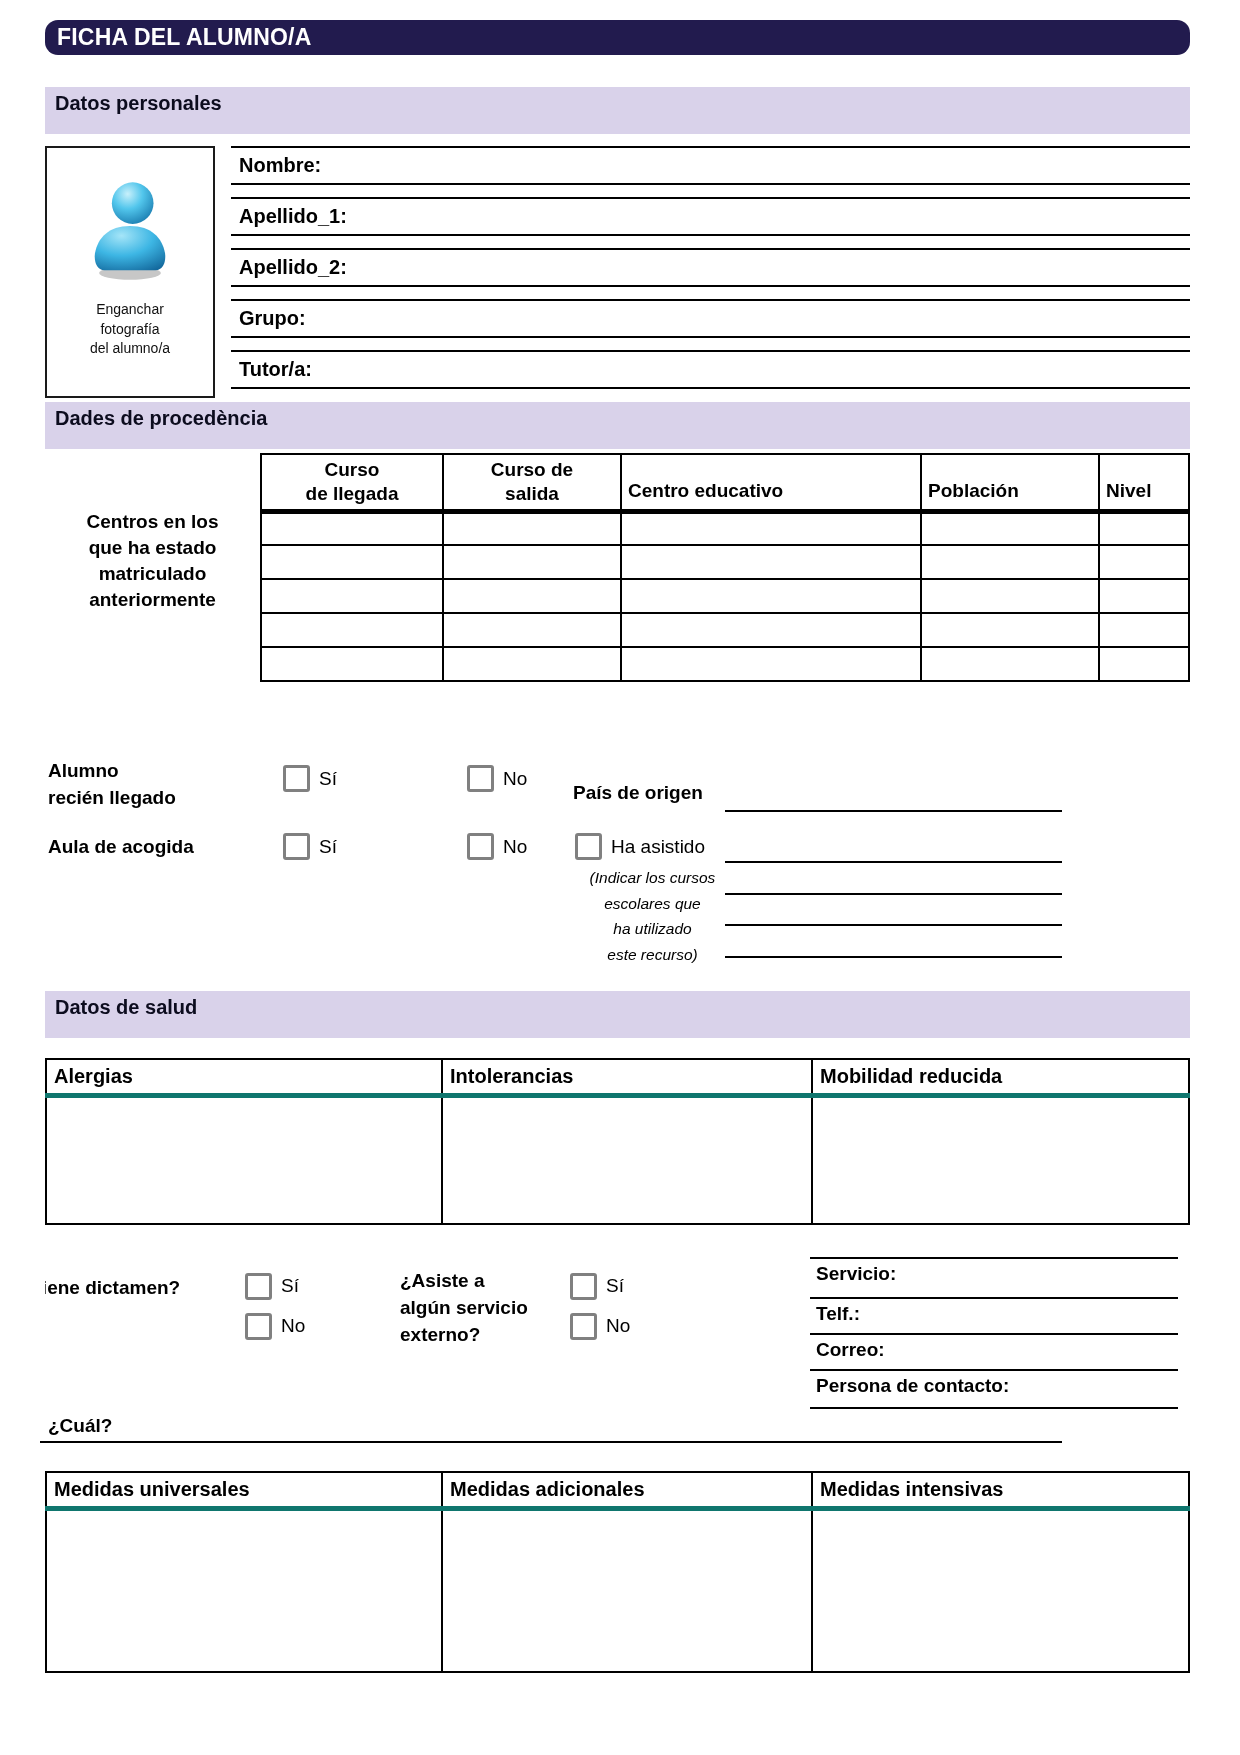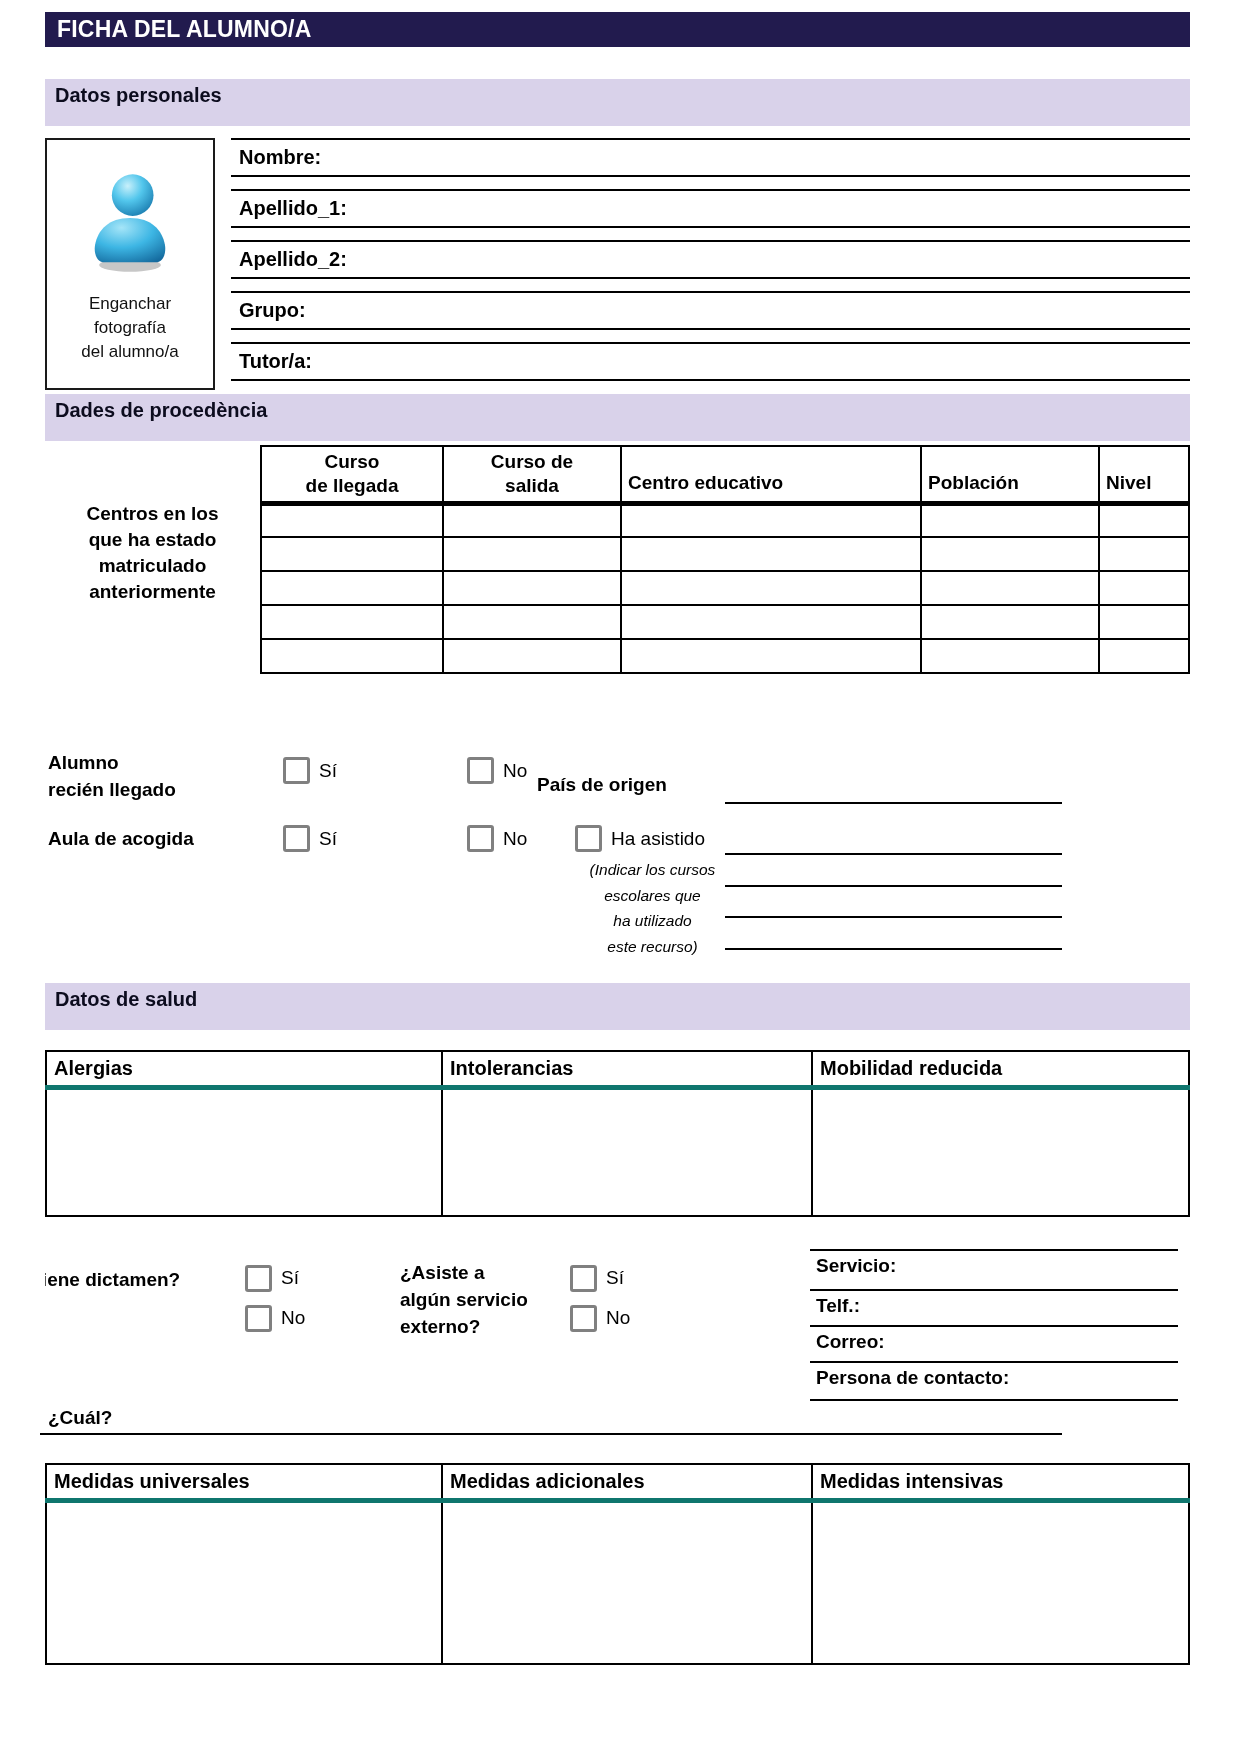--- a/index.html
+++ b/index.html
@@ -9,43 +9,43 @@
     background:#ffffff;
     font-family:"Liberation Sans",sans-serif;
     color:#000;
     overflow:hidden;
   }
   .content{position:absolute;left:45px;top:0;width:1145px;}
   .preline{white-space:pre-line;}
 
   
   .bar-title{
-    margin-top:12px;height:35px;background:#221b4e;color:#fff;
+    margin-top:20px;height:35px;background:#221b4e;color:#fff;
     font-size:23px;font-weight:bold;line-height:35px;padding-left:12px;
-    box-sizing:border-box;letter-spacing:0.2px;
+    box-sizing:border-box;letter-spacing:0.2px;border-radius:13px;
   }
   .bar-section{
     height:47px;background:#d9d2ea;color:#0c0c1e;
     font-size:20px;font-weight:bold;line-height:33px;padding-left:10px;
     box-sizing:border-box;
   }
   .mt-personales{margin-top:32px;}
   .mt-procedencia{margin-top:4px;}
   .mt-salud{margin-top:24px;}
   .mt-diversitat{margin-top:44px;}
 
   
   .prow{display:flex;margin-top:12px;}
   .pbox{
     width:170px;height:252px;border:2px solid #1a1a1a;box-sizing:border-box;
     display:flex;flex-direction:column;align-items:center;
   }
   .pbox .icon-wrap{margin-top:26px;height:112px;display:flex;align-items:center;}
   .pbox .caption{
-    margin-top:14px;font-size:17px;line-height:1.4;text-align:center;color:#111;
+    margin-top:14px;font-size:14px;line-height:1.4;text-align:center;color:#111;
   }
   .fields{flex:1;margin-left:16px;}
   .field-row{
     height:39px;border-top:2px solid #000;border-bottom:2px solid #000;
     margin-bottom:12px;box-sizing:border-box;display:flex;align-items:center;
   }
   .field-row:last-child{margin-bottom:0;}
   .field-row .flabel{font-size:20px;font-weight:bold;padding-left:8px;white-space:nowrap;}
   .field-row .fill{flex:1;height:100%;}
 
@@ -235,21 +235,21 @@
 
       <div class="cbitem" style="left:238px;top:8px;">
         <span class="cb"></span>
         <span>Sí</span>
       </div>
       <div class="cbitem" style="left:422px;top:8px;">
         <span class="cb"></span>
         <span>No</span>
       </div>
 
-      <div class="blabel" style="left:492px;top:22px;">País de origen</div>
+      <div class="blabel" style="left:528px;top:22px;">País de origen</div>
       <div class="wline" style="top:53px;"></div>
 
       <div class="blabel" style="left:3px;top:76px;">Aula de acogida</div>
 
       <div class="cbitem" style="left:238px;top:76px;">
         <span class="cb"></span>
         <span>Sí</span>
       </div>
       <div class="cbitem" style="left:422px;top:76px;">
         <span class="cb"></span>

